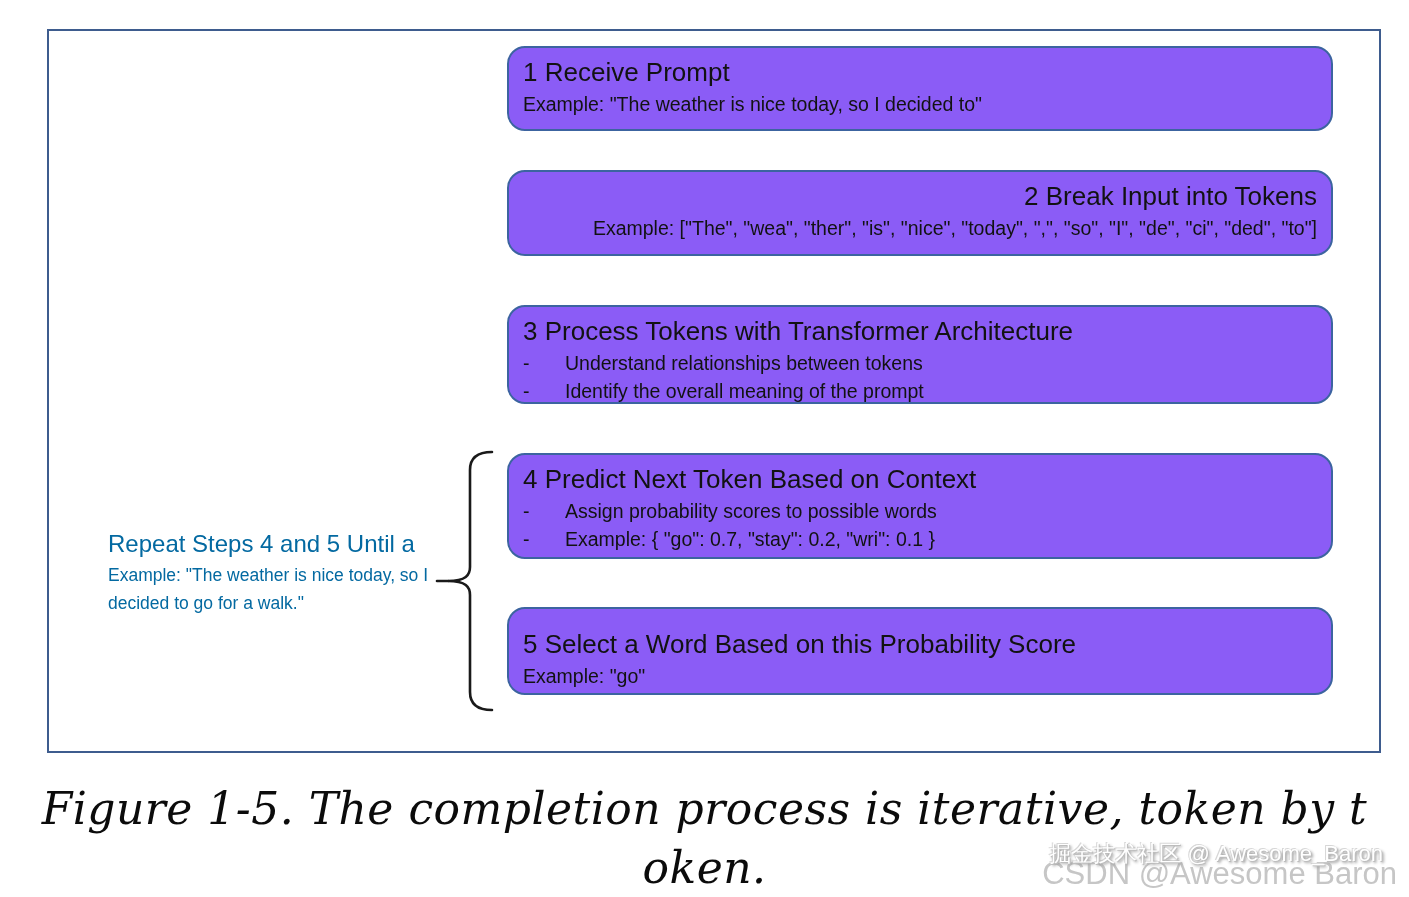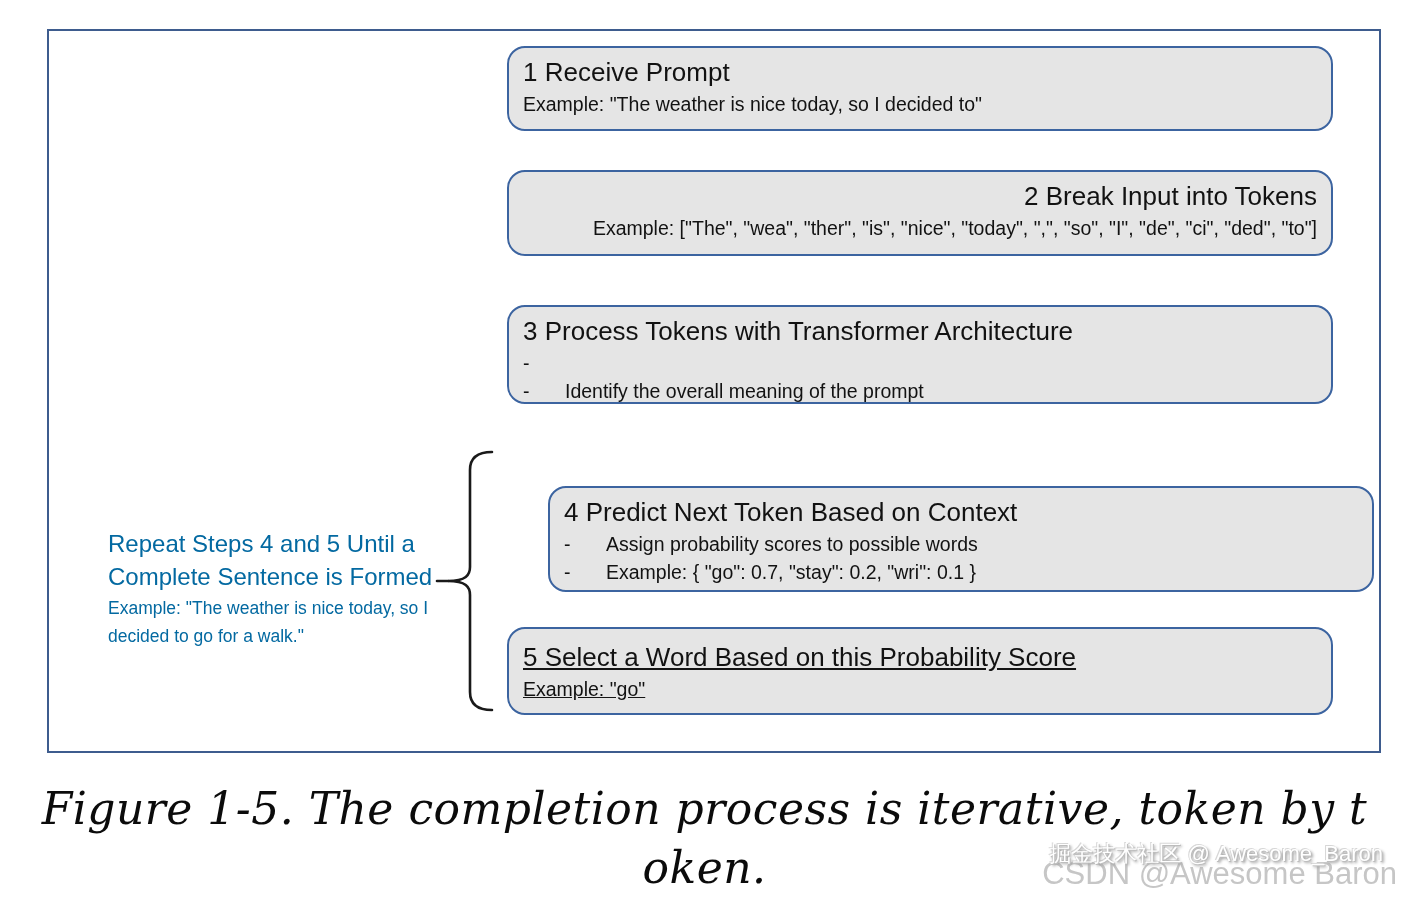--- a/index.html
+++ b/index.html
@@ -19,31 +19,31 @@
     left: 47px; top: 29px;
     width: 1334px; height: 724px;
     border: 2px solid #3e5c8e;
     background: #ffffff;
   }
 
   .step {
     position: absolute;
     left: 507px;
     width: 826px;
-    background: #e5e5e5;
+    background: #8b5cf6;
     border: 2.5px solid #3c64a0;
     border-radius: 18px;
     padding: 7px 14px;
     color: #141414;
   }
   .step-1 { top: 46px;  height: 85px; }
   .step-2 { top: 170px; height: 86px; text-align: right; }
   .step-3 { top: 305px; height: 99px; }
-  .step-4 { top: 486px; height: 106px; margin-left: 41px; }
-  .step-5 { top: 627px; height: 88px; padding-top: 11px; text-decoration: underline; }
+  .step-4 { top: 453px; height: 106px; }
+  .step-5 { top: 607px; height: 88px; padding-top: 18px; }
 
   .step-title {
     font-size: 26px;
     line-height: 35px;
     color: #121212;
     white-space: nowrap;
   }
   .step-line {
     font-size: 19.5px;
     line-height: 28px;
@@ -113,20 +113,21 @@
 
   <div class="step step-2">
     <div class="step-title">2 Break Input into Tokens</div>
     <div class="step-line">Example: ["The", "wea", "ther", "is", "nice", "today", ",", "so", "I", "de", "ci", "ded", "to"]</div>
   </div>
 
   <div class="step step-3">
     <div class="step-title">3 Process Tokens with Transformer Architecture</div>
     <div class="step-line bullet">
       <span class="dash">-</span>
+      <span class="bullet-text">Understand relationships between tokens</span>
     </div>
     <div class="step-line bullet">
       <span class="dash">-</span>
       <span class="bullet-text">Identify the overall meaning of the prompt</span>
     </div>
   </div>
 
   <div class="step step-4">
     <div class="step-title">4 Predict Next Token Based on Context</div>
     <div class="step-line bullet">
@@ -139,21 +140,20 @@
     </div>
   </div>
 
   <div class="step step-5">
     <div class="step-title">5 Select a Word Based on this Probability Score</div>
     <div class="step-line">Example: "go"</div>
   </div>
 
   <div class="side-note">
     <div class="note-heading">Repeat Steps 4 and 5 Until a</div>
-    <div class="note-heading">Complete Sentence is Formed</div>
     <div class="note-example">Example: "The weather is nice today, so I</div>
     <div class="note-example">decided to go for a walk."</div>
   </div>
 
   <svg class="brace-svg" viewBox="0 0 90 285" xmlns="http://www.w3.org/2000/svg">
     <path d="M 77 12 C 63 12 55 17 55 30 L 55 127 C 55 135 51 141 33 141 C 51 141 55 147 55 155 L 55 252 C 55 265 63 270 77 270" fill="none" stroke="#1a1a1a" stroke-width="2.6" stroke-linecap="round"></path>
     <path d="M 22 141 L 33 141" fill="none" stroke="#1a1a1a" stroke-width="2.6" stroke-linecap="round"></path>
   </svg>
 
   <div class="caption">

